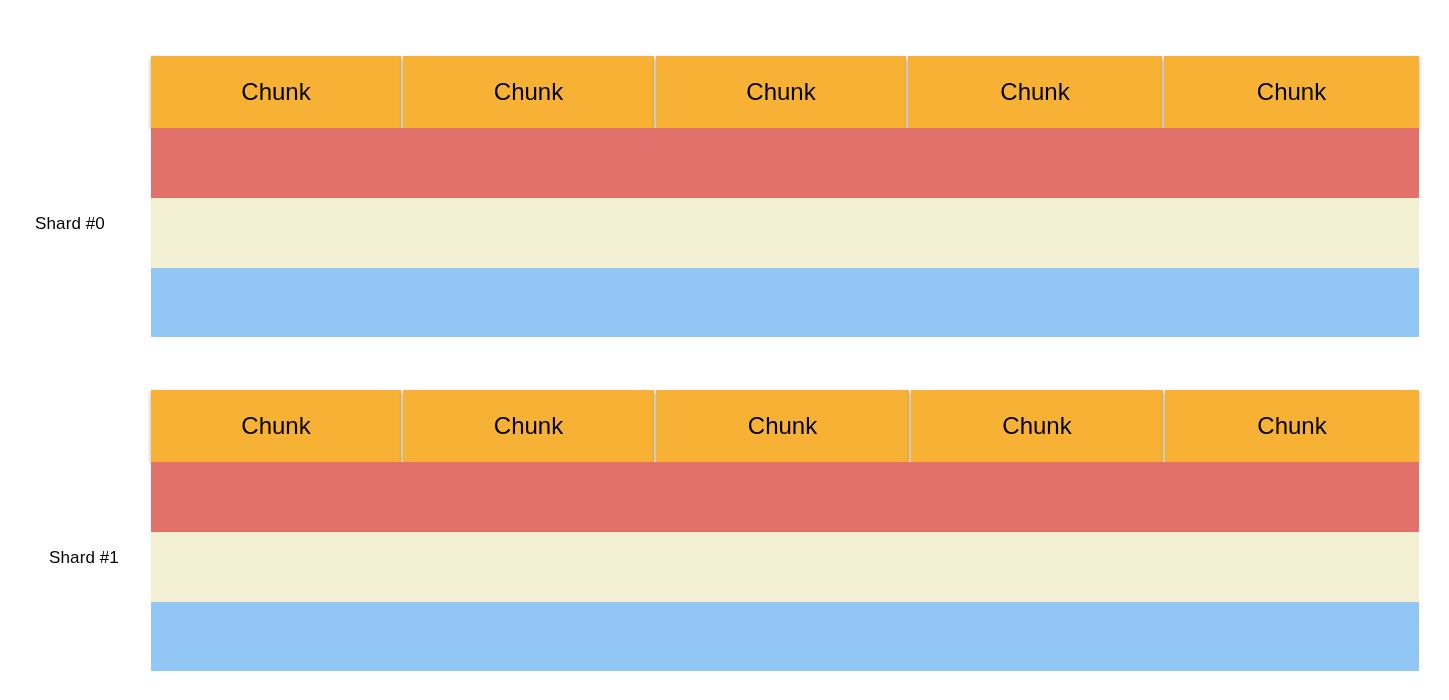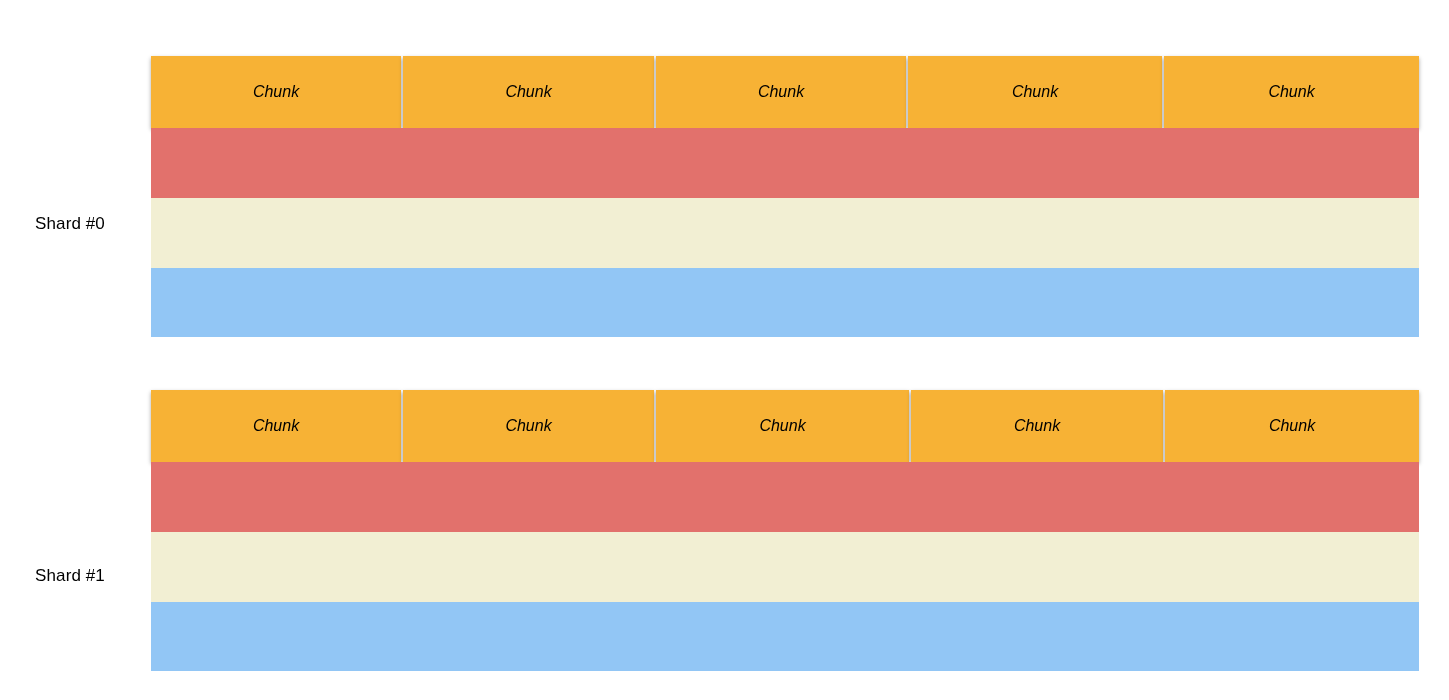--- a/index.html
+++ b/index.html
@@ -34,21 +34,21 @@
     left: 0;
     width: 140px;
     text-align: center;
     font-size: 17px;
     color: #000000;
     white-space: nowrap;
     letter-spacing: 0.1px;
     margin-top: 28px;
   }
   .shard-0 .shard-label { top: 130px; }
-  .shard-1 .shard-label { top: 148px; }
+  .shard-1 .shard-label { top: 130px; padding-left: 14px; }
 
   
   .chunk-row {
     position: absolute;
     left: 151px;
     top: 0;
     width: 1268px;
     height: 72px;
   }
   .chunk {
@@ -56,24 +56,23 @@
     top: 0;
     height: 72px;
     background: #f7b235;
     box-shadow: 0 2px 4px rgba(0,0,0,0.34);
     display: flex;
     align-items: center;
     justify-content: center;
     box-sizing: border-box;
   }
   .chunk-label {
-    font-size: 16px;
+    font-size: 24px;
     color: #000000;
     line-height: 1;
-    font-style: italic;
   }
 
   
   .band {
     position: absolute;
     left: 151px;
     width: 1268px;
   }
   .band-red   { top: 72px;  height: 70px; background: #e2716c; }
   .band-cream { top: 142px; height: 70px; background: #f2efd3; }

